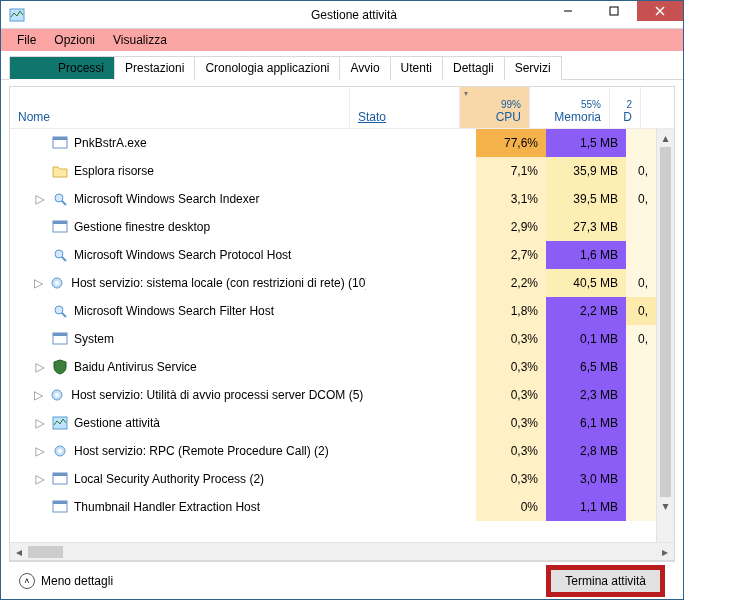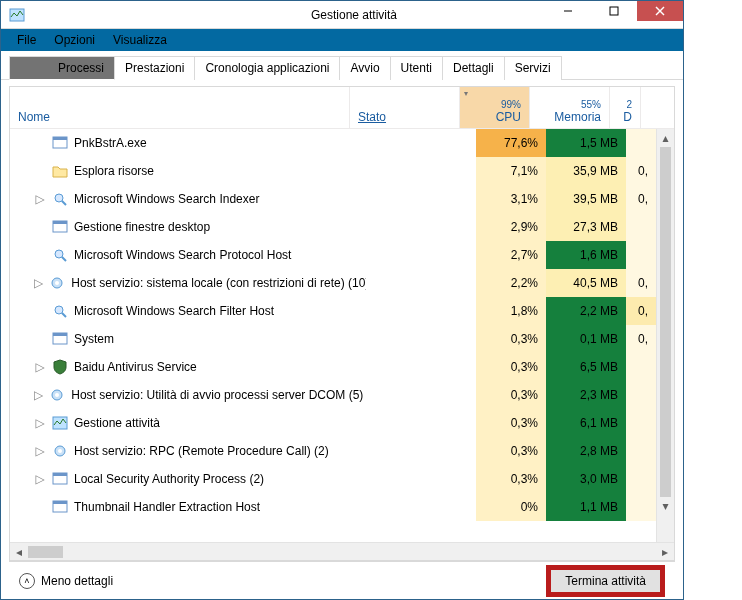--- a/index.html
+++ b/index.html
@@ -5,25 +5,25 @@
   * { box-sizing: border-box; font-family: "Segoe UI", Tahoma, sans-serif; font-size: 12px; }
   body { margin: 0; padding: 0; background: #fff; }
   .window { width: 684px; height: 600px; border: 1px solid #2c628b; background: #fff; position: relative; display: flex; flex-direction: column; }
   .titlebar { height: 28px; background: #fff; display: flex; align-items: center; border-bottom: 1px solid #d9d9d9; position: relative; }
   .titlebar .app-icon { width: 16px; height: 16px; margin-left: 8px; display: inline-block; }
   .titlebar .title-text { flex: 1; text-align: center; color: #000; }
   .win-controls { display: flex; height: 20px; position: absolute; right: 0; top: 0; }
   .win-btn { width: 46px; height: 20px; display: flex; align-items: center; justify-content: center; color: #000; }
   .win-btn.close { background: #c75050; color: #fff; width: 46px; }
   .win-btn svg { width: 10px; height: 10px; }
-  .menubar { height: 22px; padding: 2px 8px; display: flex; gap: 2px; align-items: center; background: #0369a1; }
+  .menubar { height: 22px; padding: 2px 8px; display: flex; gap: 2px; align-items: center; background: #fca5a5; }
   .menubar .menu-item { padding: 2px 8px; }
   .tabbar { padding: 4px 8px 0 8px; display: flex; border-bottom: 1px solid #d9d9d9; }
   .tab { padding: 4px 10px; border: 1px solid #d9d9d9; border-bottom: none; background: #fff; margin-right: -1px; position: relative; top: 1px; }
-  .tab.active { background: #737373; border-bottom: 1px solid #fff; z-index: 2; padding-left: 48px; }
+  .tab.active { background: #0f766e; border-bottom: 1px solid #fff; z-index: 2; padding-left: 48px; }
   .tab:not(.active) { background: #fff; }
   .content { flex: 1; padding: 6px 8px 0 8px; display: flex; flex-direction: column; overflow: hidden; }
   .grid-wrap { flex: 1; display: flex; flex-direction: column; border: 1px solid #d9d9d9; overflow: hidden; }
   .grid-header { display: flex; height: 42px; border-bottom: 1px solid #eceaea; }
   .col-h { border-right: 1px solid #eceaea; display: flex; flex-direction: column; justify-content: flex-end; padding: 4px 8px; color: #1a5ca0; }
   .col-h .top { text-align: right; font-size: 10px; }
   .col-h .bot { text-align: right; }
   .col-h.name { align-items: flex-start; }
   .col-h.name .bot { text-align: left; }
   .col-h.status .bot { text-align: left; }
@@ -35,21 +35,21 @@
   .col-mem { width: 80px; }
   .col-disk { width: 30px; }
   .col-scroll { width: 18px; }
   .grid-body { flex: 1; overflow: hidden; display: flex; }
   .rows { flex: 1; overflow: hidden; }
   .row { display: flex; height: 28px; align-items: stretch; justify-content: flex-end; }
   .cell { display: flex; align-items: center; padding: 0 8px; overflow: hidden; white-space: nowrap; }
   .cell.name { width: 340px; gap: 6px; }
   .cell.status { width: 110px; }
   .cell.cpu { width: 70px; justify-content: flex-end; background: #fff1c5; }
-  .cell.mem { width: 80px; justify-content: flex-end; background: #15803d; }
+  .cell.mem { width: 80px; justify-content: flex-end; background: #8b5cf6; }
   .cell.disk { width: 30px; justify-content: flex-end; background: #fff8e1; }
   .row.hot .cell.cpu { background: #f6b24a; }
   .expander { width: 12px; height: 12px; display: inline-flex; align-items: center; justify-content: center; color: #888; }
   .expander.empty { visibility: hidden; }
   .proc-icon { width: 16px; height: 16px; display: inline-block; flex-shrink: 0; }
   .scrollbar-v { width: 18px; background: #f0f0f0; border-left: 1px solid #e3e3e3; display: flex; flex-direction: column; }
   .scroll-btn { height: 18px; display: flex; align-items: center; justify-content: center; color: #606060; }
   .scroll-thumb-v { flex: 1; background: #cdcdcd; margin: 0 3px; border-radius: 0; max-height: 350px; }
   .hscroll { height: 18px; background: #f0f0f0; border-top: 1px solid #e3e3e3; display: flex; align-items: center; }
   .hscroll .scroll-btn { width: 18px; height: 18px; }

